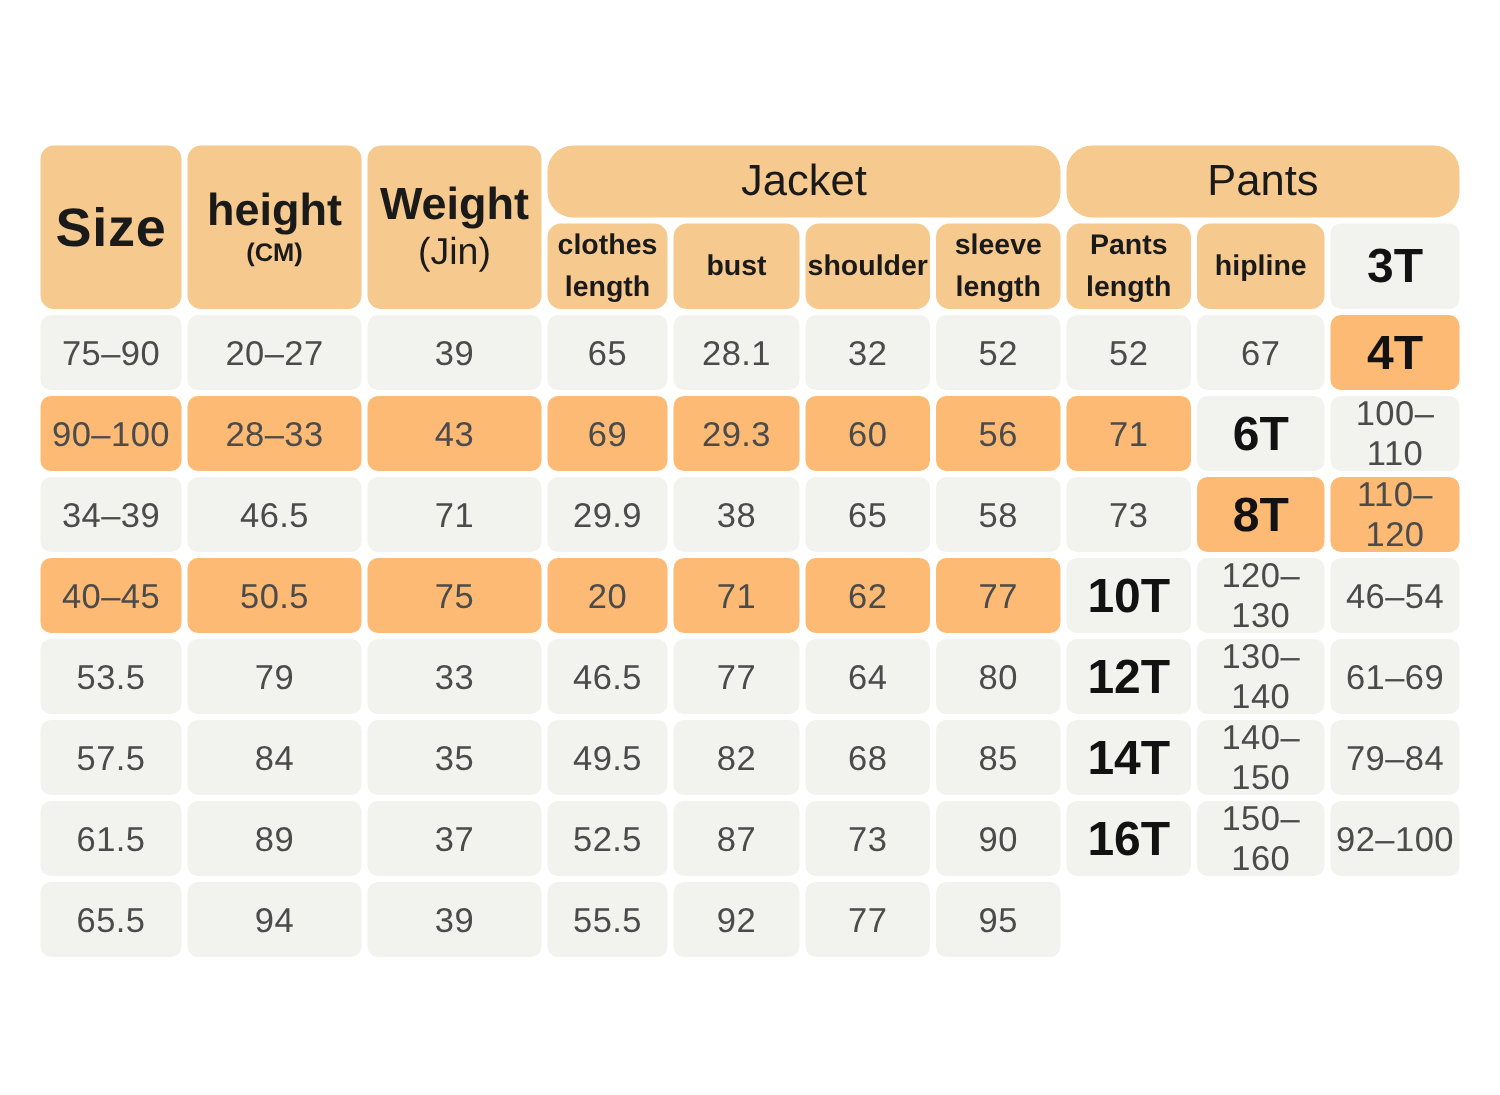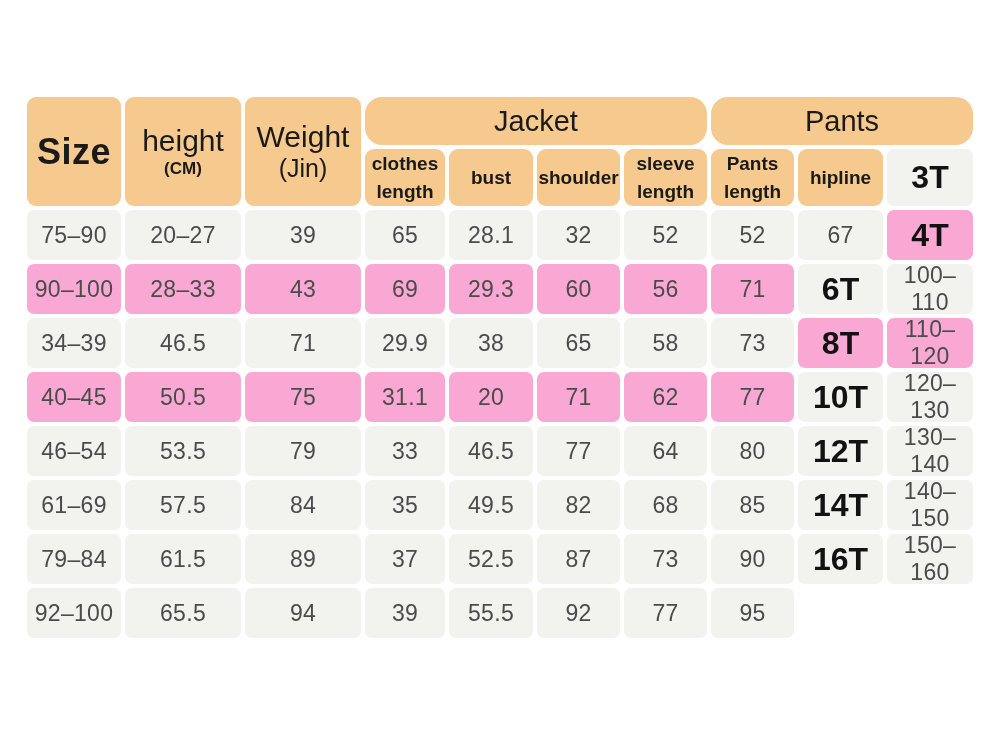--- a/index.html
+++ b/index.html
@@ -37,35 +37,35 @@
     color: #1a1a1a;
     border-radius: 9px;
   }
   .rowspan2 { grid-row: 1 / 3; }
   .size-hdr {
     font-size: 36px;
     font-weight: bold;
     letter-spacing: 0.5px;
   }
   .two-line { flex-direction: column; line-height: 1.15; }
-  .two-line .l1 { font-size: 30px; font-weight: normal; }
+  .two-line .l1 { font-size: 30px; font-weight: bold; }
   .two-line .l2cm { font-size: 17px; font-weight: bold; }
   .two-line .l2jin { font-size: 25px; font-weight: normal; }
   .group { font-size: 29px; font-weight: normal; border-radius: 17px; }
   .jacket { grid-column: 4 / 8; }
   .pants  { grid-column: 8 / 11; }
   .sub {
     font-size: 19px;
     font-weight: bold;
     line-height: 1.45;
     white-space: pre-line;
   }
   
   .r-gray  { background: #f2f2ef; }
-  .r-peach { background: #f9a8d4; text-align: center; }
+  .r-peach { background: #fdba74; text-align: center; }
   .size-cell {
     font-size: 32px;
     font-weight: bold;
     color: #121212;
   }
   .value-cell {
     font-size: 23px;
     font-weight: normal;
     color: #4b4b4b;
     letter-spacing: 0.3px;
@@ -130,21 +130,20 @@
       <div class="cell r-gray value-cell">29.9</div>
       <div class="cell r-gray value-cell">38</div>
       <div class="cell r-gray value-cell">65</div>
       <div class="cell r-gray value-cell">58</div>
       <div class="cell r-gray value-cell">73</div>
       <div class="cell r-peach size-cell">8T</div>
       <div class="cell r-peach value-cell">110–120</div>
       <div class="cell r-peach value-cell">40–45</div>
       <div class="cell r-peach value-cell">50.5</div>
       <div class="cell r-peach value-cell">75</div>
-      <div class="cell r-peach value-cell">31.1</div>
       <div class="cell r-peach value-cell">20</div>
       <div class="cell r-peach value-cell">71</div>
       <div class="cell r-peach value-cell">62</div>
       <div class="cell r-peach value-cell">77</div>
       <div class="cell r-gray size-cell">10T</div>
       <div class="cell r-gray value-cell">120–130</div>
       <div class="cell r-gray value-cell">46–54</div>
       <div class="cell r-gray value-cell">53.5</div>
       <div class="cell r-gray value-cell">79</div>
       <div class="cell r-gray value-cell">33</div>

